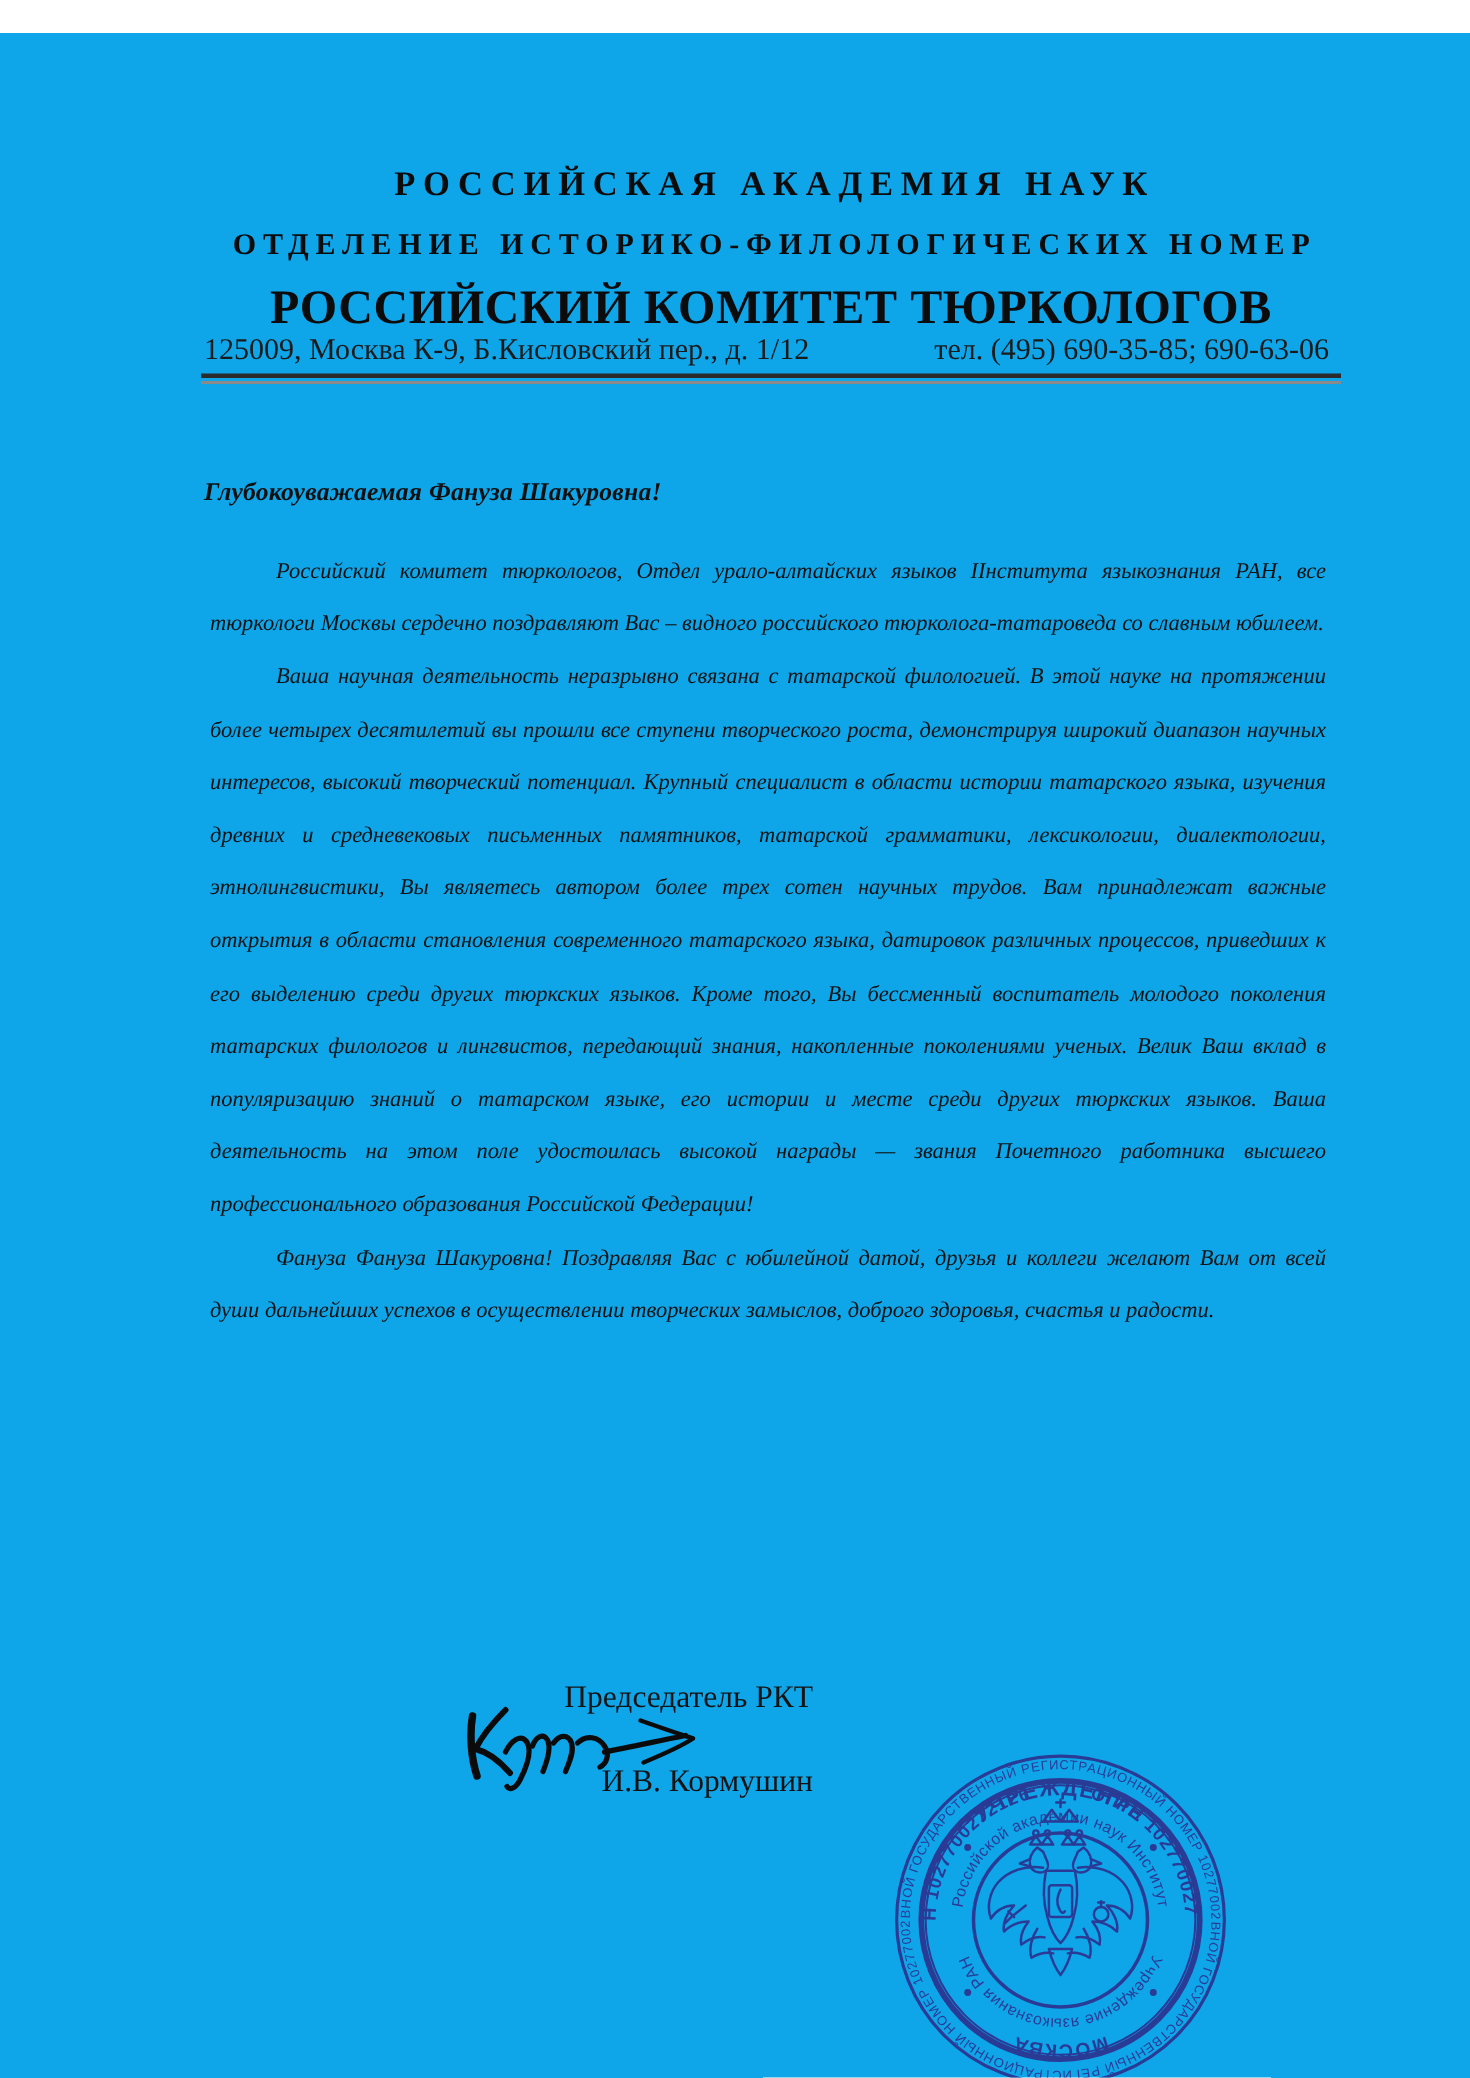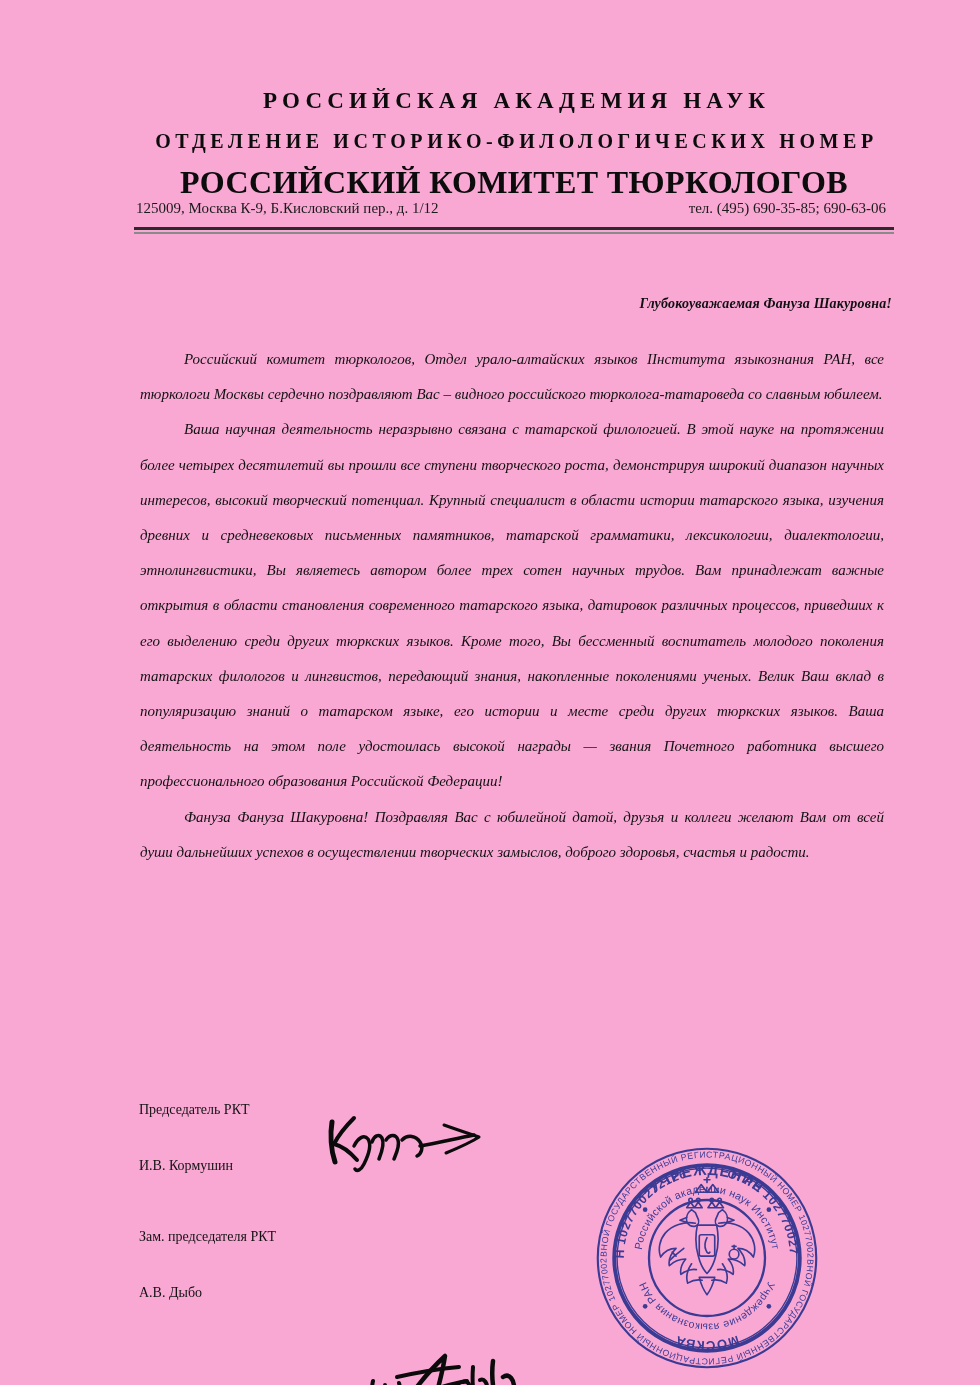--- a/index.html
+++ b/index.html
@@ -13,21 +13,22 @@
     height: 1385px;
     position: relative;
     font-family: "Liberation Serif", "DejaVu Serif", serif;
     color: #111111;
     overflow: hidden;
   }
 
   .page {
     position: absolute;
     inset: 0;
-    background: #f9a8d4;
+    background: #0ea5e9;
+    margin-top: 22px;
   }
 
   
   .letterhead {
     position: absolute;
     left: 136px;
     top: 86px;
     width: 756px;
   }
   .lh-line1,
@@ -59,21 +60,21 @@
   }
 
   .contact-row {
     position: absolute;
     left: 136px;
     top: 200px;
     width: 756px;
     display: flex;
     justify-content: space-between;
     align-items: baseline;
-    font-size: 15px;
+    font-size: 20px;
     color: #1a1a1a;
   }
   .contact-address { white-space: nowrap; }
   .contact-phone { white-space: nowrap; padding-right: 6px; text-align: right; }
 
   .rule-thick {
     position: absolute;
     left: 134px;
     top: 227px;
     width: 760px;
@@ -88,24 +89,24 @@
     height: 1.5px;
     background: #8a8a8a;
   }
 
   
   .salutation {
     position: absolute;
     left: 136px;
     top: 296px;
     width: 756px;
-    text-align: right;
+    text-align: left;
     font-style: italic;
     font-weight: bold;
-    font-size: 14px;
+    font-size: 17px;
     letter-spacing: 0.2px;
     color: #101010;
   }
 
   .letter-body {
     position: absolute;
     left: 140px;
     top: 342px;
     width: 744px;
     font-style: italic;
@@ -118,26 +119,27 @@
   }
   .letter-body p {
     margin: 0;
     text-indent: 44px;
   }
   .letter-body p + p { margin-top: 0px; }
 
   
   .signatures {
     position: absolute;
-    left: 139px;
+    left: 122px;
     top: 1098px;
     width: 420px;
-    font-size: 14px;
+    font-size: 21px;
     line-height: 23px;
     color: #131313;
+    text-align: right;
   }
   .sig-block { position: relative; }
   .sig-role  { margin: 0; white-space: nowrap; }
   .sig-name  { margin: 0; white-space: nowrap; }
   .sig-gap-1 { height: 33px; }
   .sig-gap-2 { height: 48px; }
   .sig-gap-3 { height: 33px; }
 
   .sig-scribble {
     position: absolute;
@@ -202,39 +204,20 @@
           <path d="M62 28 C66 22, 72 22, 74 28 C76 34, 72 42, 70 47" stroke-width="3.5"></path>
           <path d="M78 28 C84 22, 92 24, 96 30 C100 36, 97 42, 93 44" stroke-width="3.5"></path>
           <path d="M96 34 C112 31, 130 27, 150 23" stroke-width="3.5"></path>
           <path d="M120 13 C134 18, 146 22, 155 25 C146 31, 134 36, 122 41" stroke-width="3"></path>
         </g>
       </svg>
     </div>
 
     <div class="sig-gap-2"></div>
 
-    <div class="sig-block">
-      <p class="sig-role">Зам. председателя РКТ</p>
-      <div class="sig-gap-3"></div>
-      <p class="sig-name">А.В. Дыбо</p>
-
-      <svg class="sig-scribble sig-scribble-2" width="160" height="70" viewBox="0 0 160 70">
-        <g fill="none" stroke="#0b0b0b" stroke-linecap="round" stroke-linejoin="round">
-          <path d="M6 34 C4 42, 6 52, 11 55 C15 57, 17 50, 16 42" stroke-width="4"></path>
-          <path d="M18 38 C18 46, 21 54, 26 55 C30 55, 31 48, 30 41" stroke-width="4"></path>
-          <path d="M32 36 C34 44, 38 53, 43 54" stroke-width="4"></path>
-          <path d="M30 30 C48 26, 70 22, 92 20" stroke-width="4"></path>
-          <path d="M44 48 C54 34, 66 20, 78 9 C76 22, 72 38, 68 52" stroke-width="4.5"></path>
-          <path d="M62 44 C74 40, 88 36, 100 34" stroke-width="4"></path>
-          <path d="M92 36 C86 44, 86 54, 92 56 C98 58, 103 50, 103 42 C103 36, 99 33, 96 35" stroke-width="4"></path>
-          <path d="M106 20 C105 34, 106 48, 110 55 C114 60, 119 54, 120 44 C121 36, 117 31, 113 33" stroke-width="4"></path>
-          <path d="M126 14 C124 30, 126 48, 132 58 C138 66, 146 58, 147 44 C148 32, 142 26, 136 30" stroke-width="4.5"></path>
-        </g>
-      </svg>
-    </div>
 
   </div>
 
   <div class="seal">
     <svg viewBox="0 0 240 240" width="232" height="232" aria-hidden="true">
       <defs>
         <path id="ringOuterTop" d="M 120 120 m -104 0 a 104 104 0 1 1 208 0"></path>
         <path id="ringOuterBottom" d="M 120 120 m 104 0 a 104 104 0 1 1 -208 0"></path>
         <path id="ringMidTop" d="M 120 120 m -86 0 a 86 86 0 1 1 172 0"></path>
         <path id="ringMidBottom" d="M 120 120 m 86 0 a 86 86 0 1 1 -172 0"></path>

